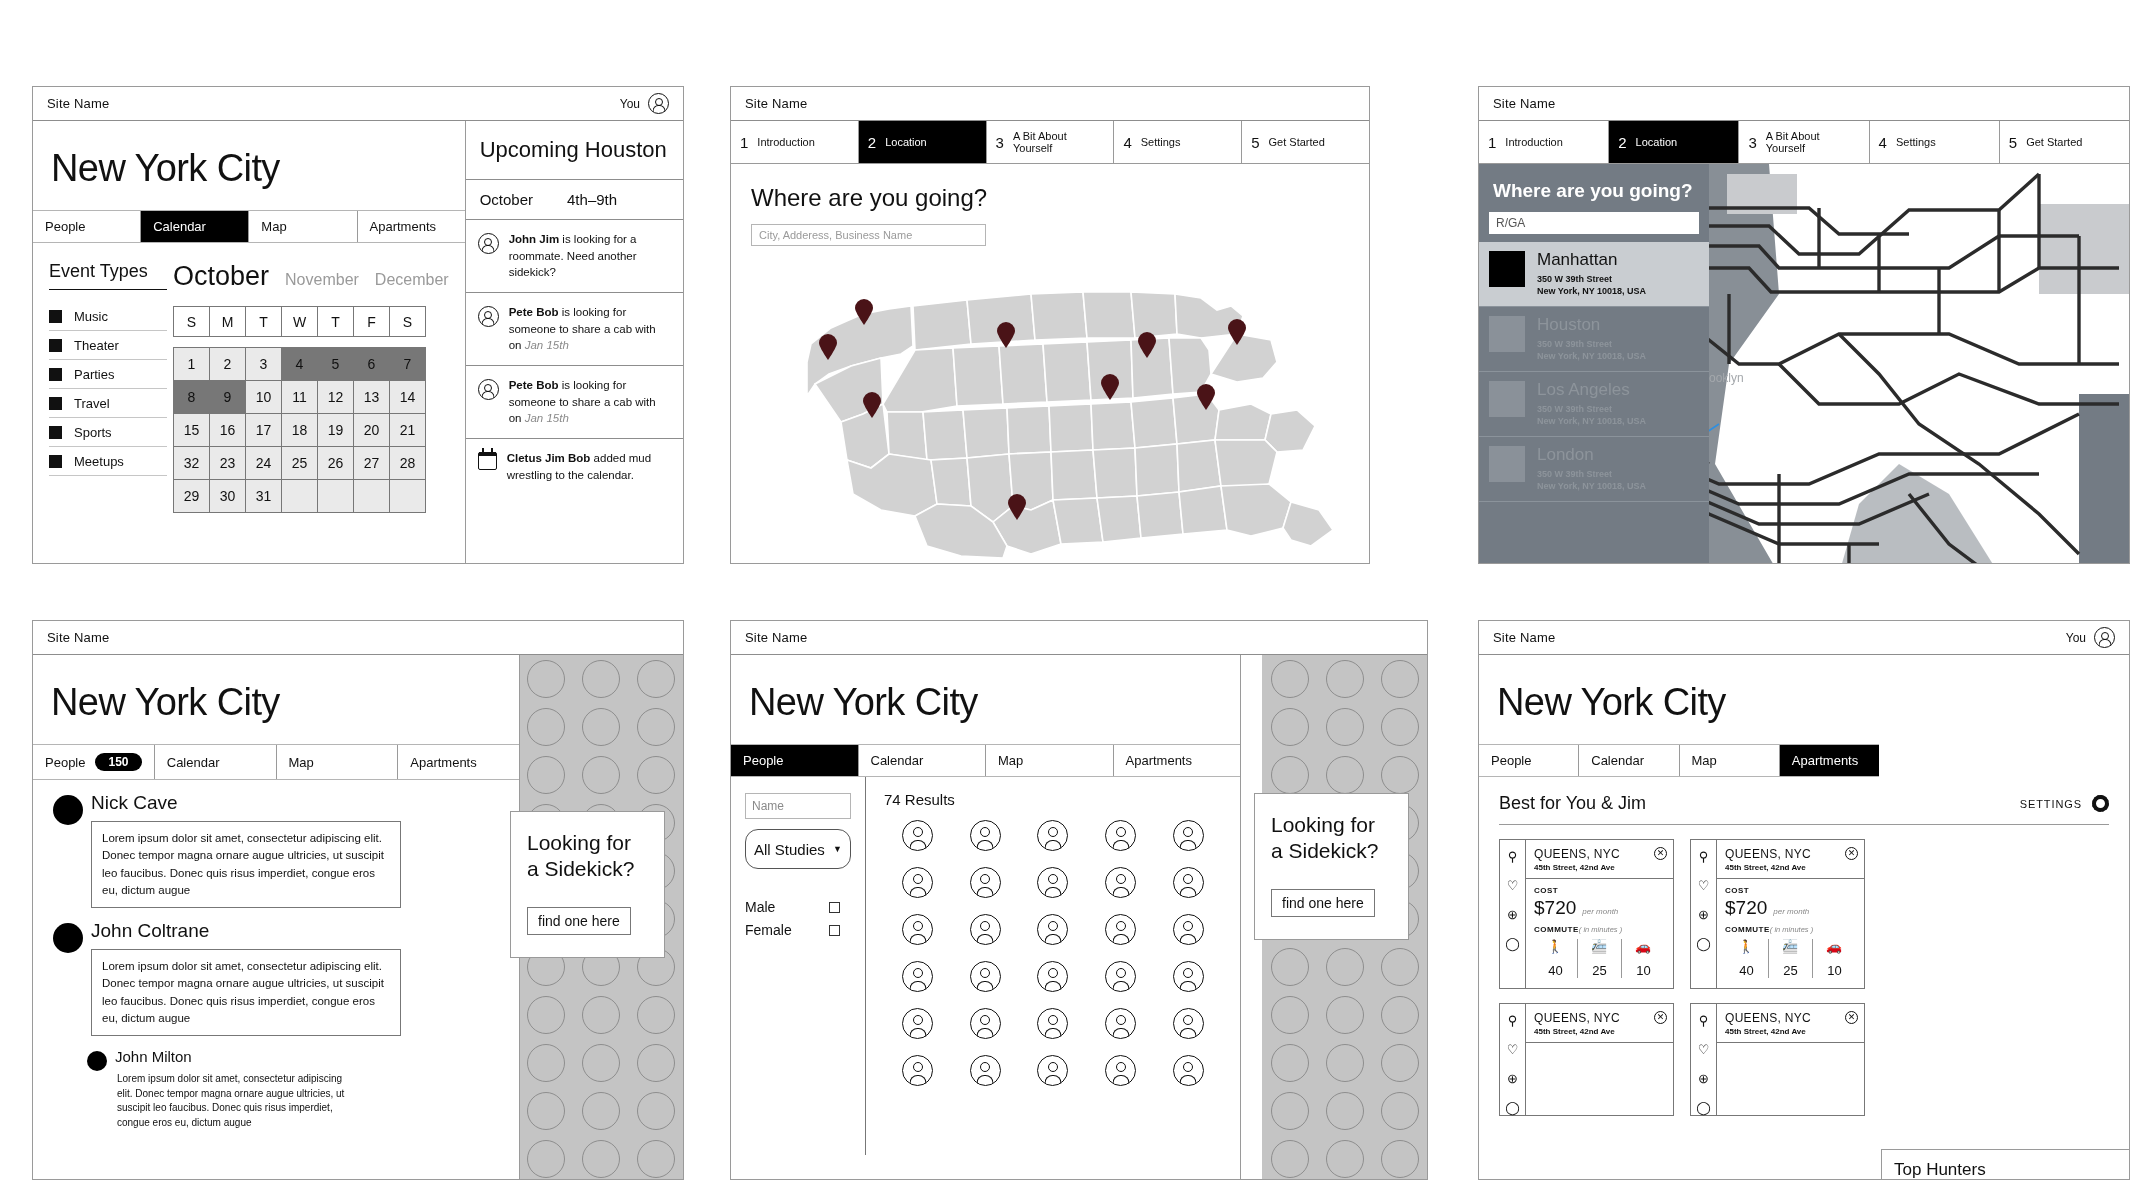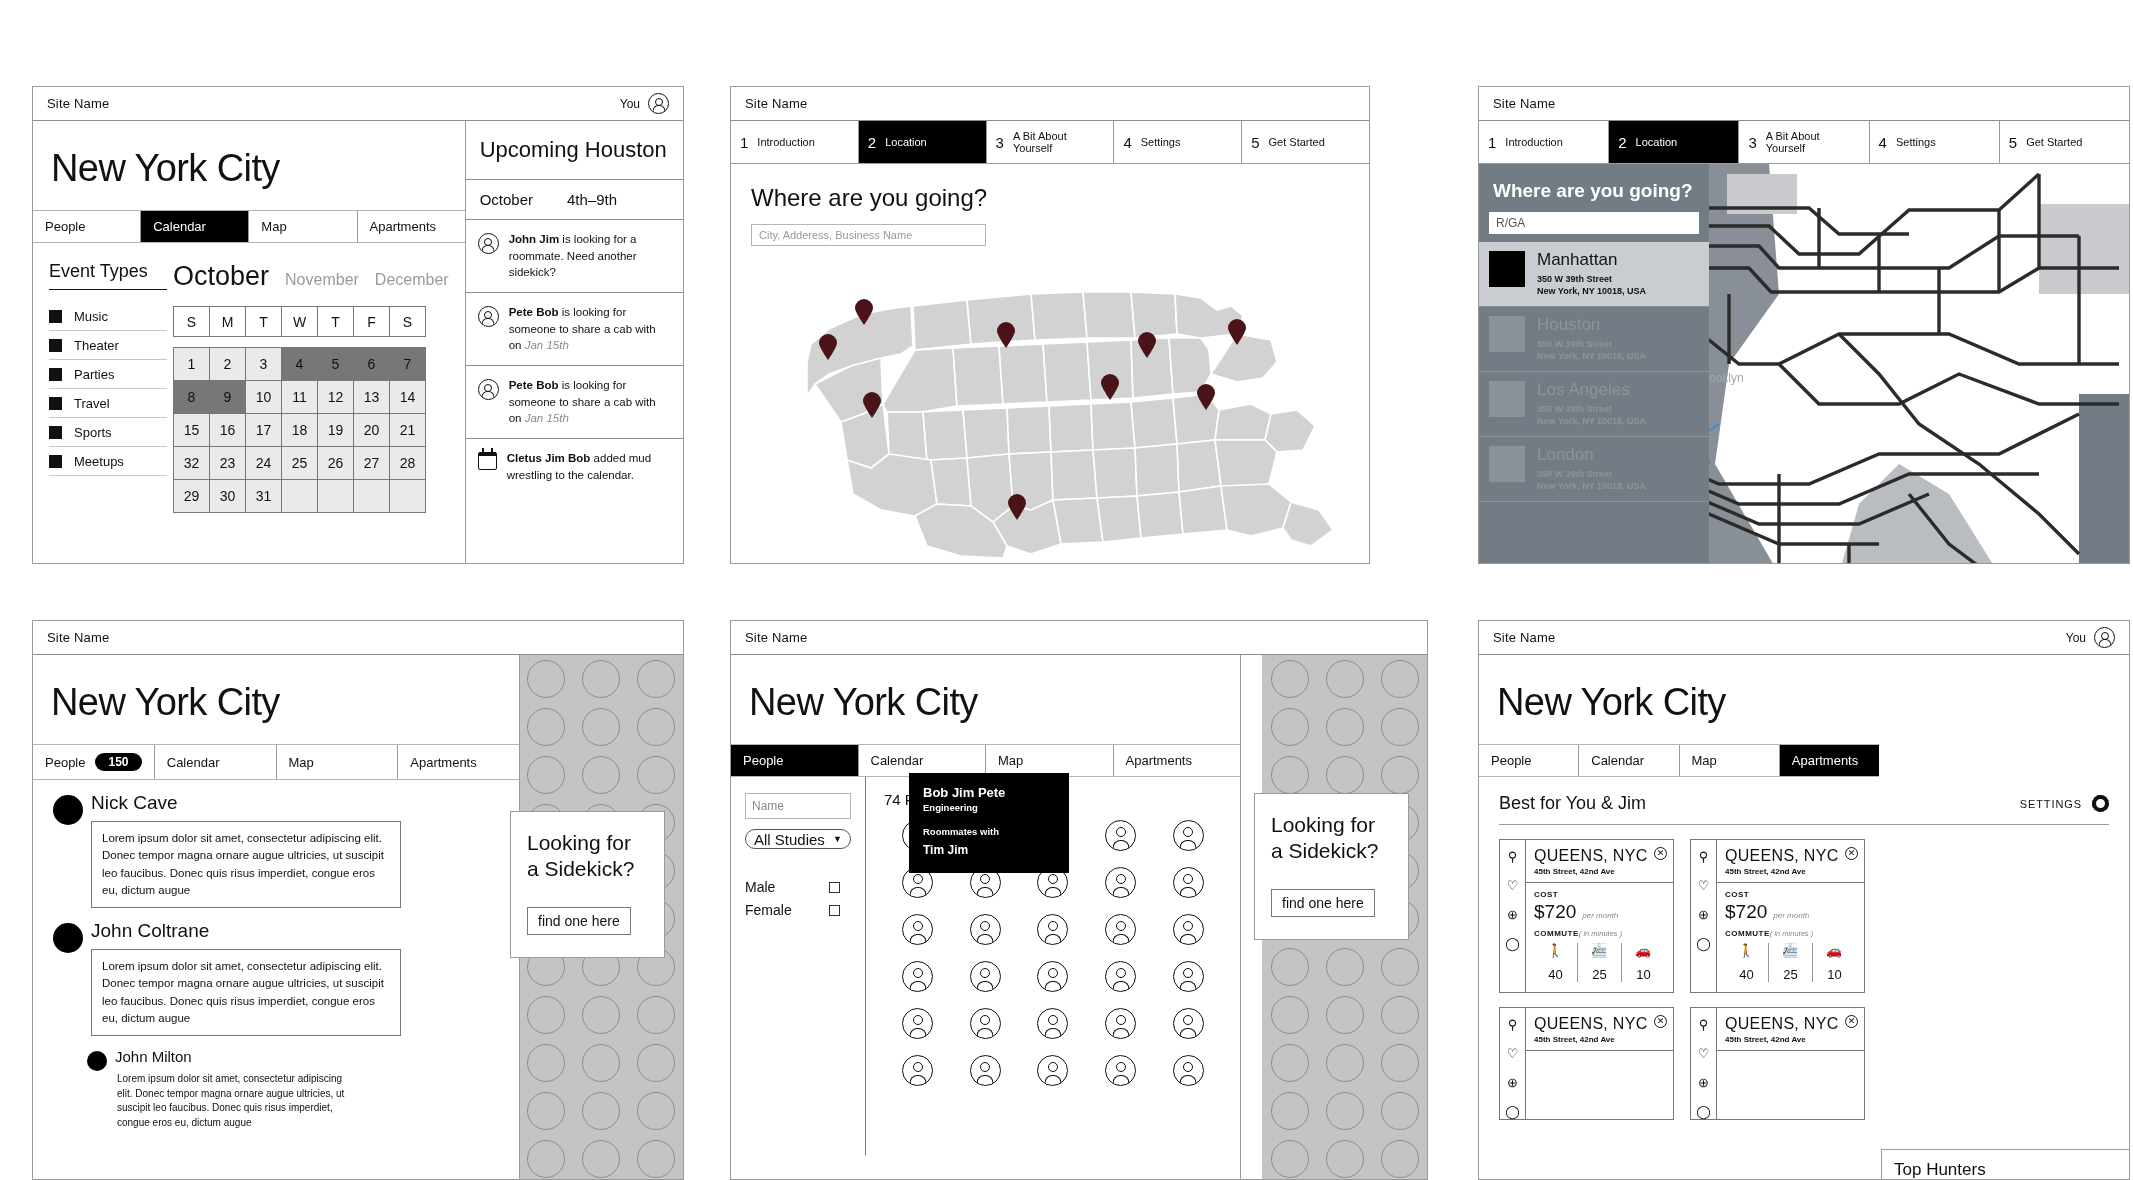--- a/index.html
+++ b/index.html
@@ -105,21 +105,21 @@
   .sidekick { position:absolute; right:18px; top:190px; width:155px; background:#fff;
               border:1px solid #9a9a9a; padding:18px 16px 22px; z-index:4; }
   .sidekick h3 { font-size:21px; font-weight:400; line-height:1.25; }
   .sk-btn { display:inline-block; margin-top:24px; border:1px solid #777; padding:5px 10px; font-size:14px; background:#fff; }
 
   
   #p5 { left:730px; top:620px; width:698px; height:560px; }
   .filters { width:135px; border-right:1px solid #777; padding:16px 14px 0; }
   .f-inp { border:1px solid #b5b5b5; height:21px; font-size:12px; color:#8a8a8a;
            display:flex; align-items:center; padding:12px 6px; }
-  .f-sel { border:1px solid #555; border-radius:13px; height:20px; margin-top:10px; font-size:15px;
+  .f-sel { border:1px solid #555; border-radius:13px; height:40px; margin-top:10px; font-size:15px;
            display:flex; align-items:center; justify-content:space-between; padding:0 8px; }
   .chk { display:flex; align-items:center; justify-content:space-between; font-size:14px; margin-top:7px; width:95px; }
   .chk .bx { width:11px; height:11px; border:1px solid #333; }
   .results { flex:1; padding:14px 18px; }
   .rescount { font-size:15px; margin-bottom:12px; }
   .pgrid { display:grid; grid-template-columns:repeat(5,1fr); row-gap:16px; }
   .pav { width:31px; height:31px; border-radius:50%; border:1.8px solid #111; position:relative; margin:0 auto; }
   .pav::before { content:""; position:absolute; left:50%; top:6px; transform:translateX(-50%);
      width:8px; height:8px; border-radius:50%; border:1.6px solid #111; }
   .pav::after { content:""; position:absolute; left:50%; bottom:1.5px; transform:translateX(-50%);
@@ -138,21 +138,21 @@
   .settings-w { display:flex; align-items:center; gap:10px; font-size:11px; letter-spacing:.9px; }
   .gear { width:17px; height:17px; border-radius:50%; border:4px solid #111; position:relative; }
   .gear::before { content:""; position:absolute; inset:-4px; border:2px dotted #111; border-radius:50%; }
   .hr { height:1px; background:#9a9a9a; margin:0 20px 14px; }
   .aprow { display:flex; gap:16px; padding:0 20px; }
   .apt { display:flex; border:1px solid #777; width:175px; }
   .apt-rail { width:26px; border-right:1px solid #777; display:flex; flex-direction:column;
               align-items:center; gap:14px; padding-top:9px; }
   .apt-body { flex:1; }
   .apt-head { border-bottom:1px solid #777; padding:7px 8px 6px; position:relative; }
-  .apt-city { font-size:16px; letter-spacing:.3px; }
+  .apt-city { font-size:12px; letter-spacing:.3px; }
   .apt-addr { font-size:8px; font-weight:bold; margin-top:2px; }
   .xbtn { position:absolute; right:6px; top:7px; width:13px; height:13px; border-radius:50%;
           border:1.3px solid #111; font-size:9px; line-height:11px; text-align:center; }
   .apt-sec { padding:7px 8px 2px; }
   .lbl { font-size:8px; font-weight:bold; letter-spacing:.5px; }
   .price { font-size:19px; display:inline-block; margin:2px 6px 6px 0; }
   .permo { font-size:8px; color:#8a8a8a; font-style:italic; }
   .cm-head { display:flex; align-items:baseline; }
   .cm-sub { font-size:7.5px; color:#888; font-style:italic; }
   .cmgrid { display:flex; margin-top:5px; padding-bottom:8px; }
@@ -727,26 +727,20 @@
             <div class="pav"></div>
             <div class="pav"></div>
             <div class="pav"></div>
             <div class="pav"></div>
             <div class="pav"></div>
             <div class="pav"></div>
             <div class="pav"></div>
           </div>
       </div>
     </div>
-    <div class="tooltip">
-      <div class="tt-n">Bob Jim Pete</div>
-      <div class="tt-s">Engineering</div>
-      <div class="tt-r">Roommates with</div>
-      <div class="tt-w">Tim Jim</div>
-    </div>
   </div>
   <div class="sidekick" style="top:172px">
     <h3>Looking for a Sidekick?</h3>
     <span class="sk-btn">find one here</span>
   </div>
 </div>
 
 <div class="panel" id="p6">
   <div class="sitebar">
     <span class="sn">Site Name</span>

